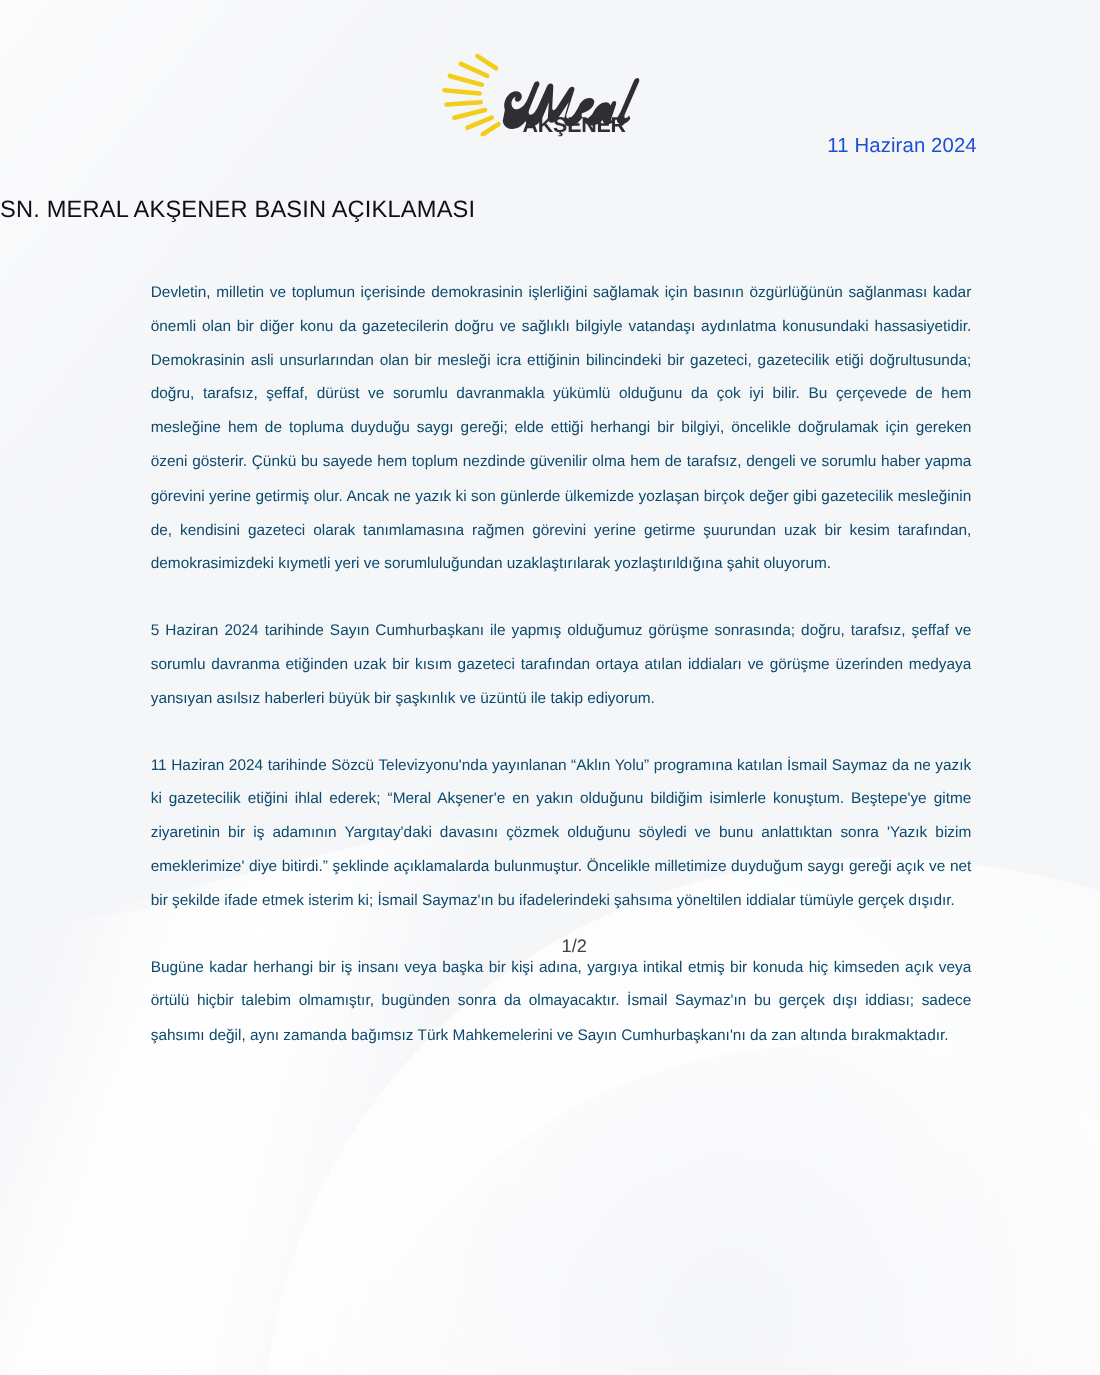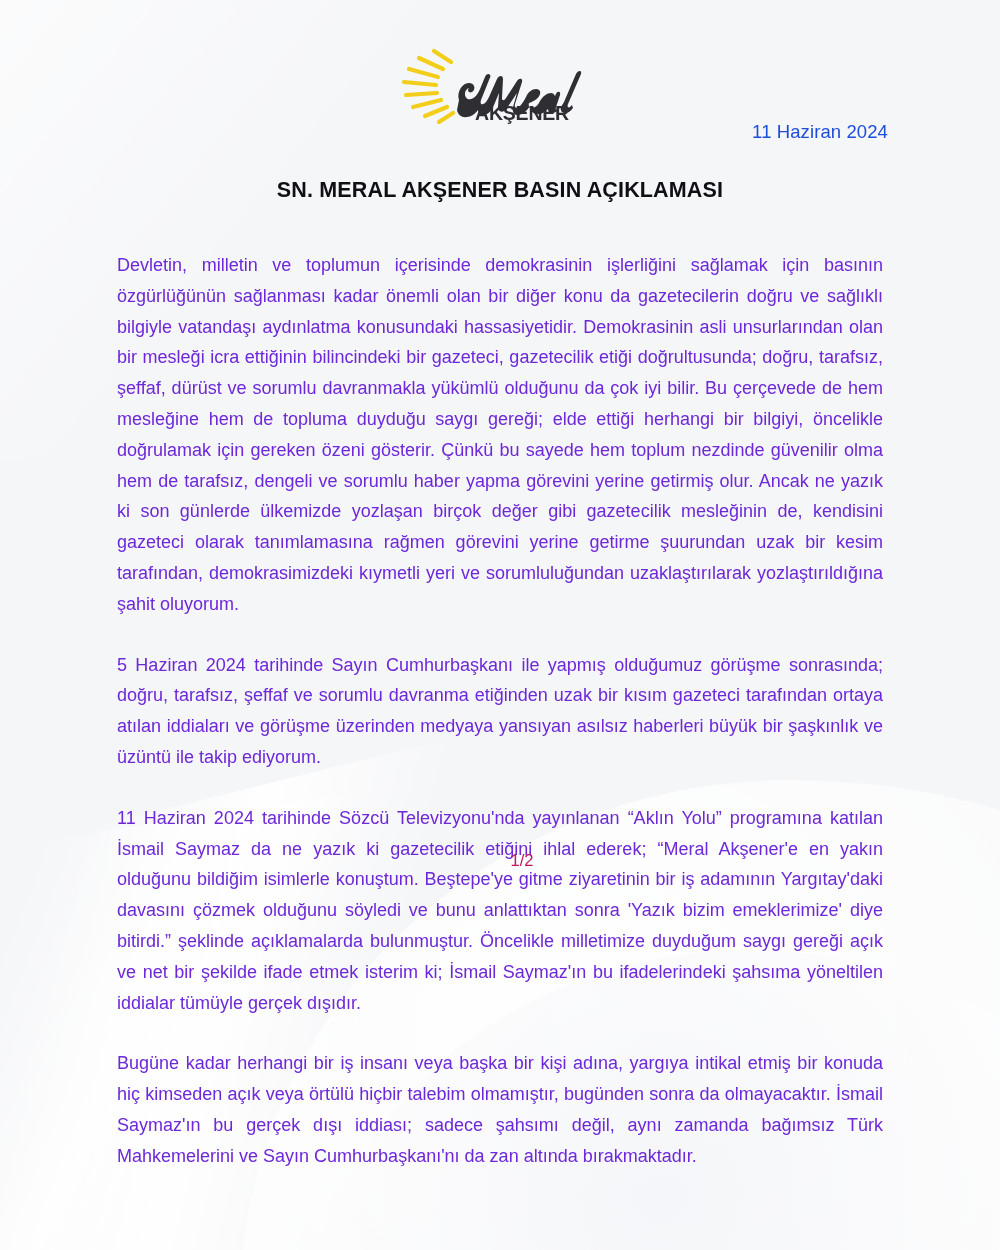--- a/index.html
+++ b/index.html
@@ -75,50 +75,51 @@
     top:121px; right:112px;
     font-size:18.5px;
     letter-spacing:.1px;
     color:#1d4ed8;
   }
 
   
   .doc-title {
     position:absolute;
     left:0; right:0; top:178px;
-    text-align:center;
+    text-align:left;
     font-size:21.5px;
-    font-weight:bold;
+    font-weight:normal;
     letter-spacing:.15px;
     color:#101014;
   }
 
   
   .body-text {
     position:absolute;
     left:117px; top:250px;
     width:766px;
   }
   .para {
-    font-size:18px;
+    font-size:14px;
     line-height:30.8px;
     text-align:justify;
     text-justify:inter-word;
-    color:#6d28d9;
+    color:#0c4a6e;
     margin-bottom:30px;
+    margin-left:20px;
   }
   .para:last-child { margin-bottom:0; }
 
   
   .page-number {
     position:absolute;
     left:0; right:0; bottom:42px;
     text-align:center;
     font-size:16.5px;
-    color:#be185d;
+    color:#404040;
     padding-left:44px;
   }
 </style>
 </head>
 <body>
 
 <div class="bg-layer">
   <div class="swoosh-e"></div>
   <div class="swoosh-a"></div>
   <div class="swoosh-b"></div>

